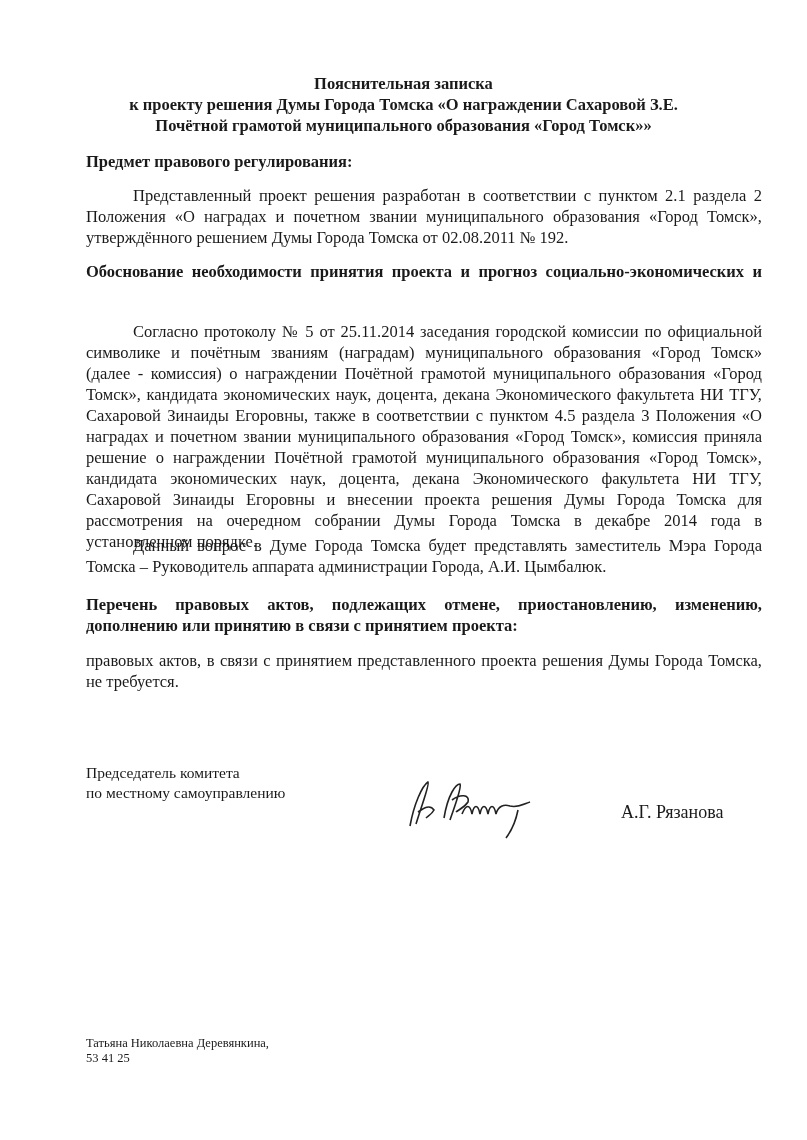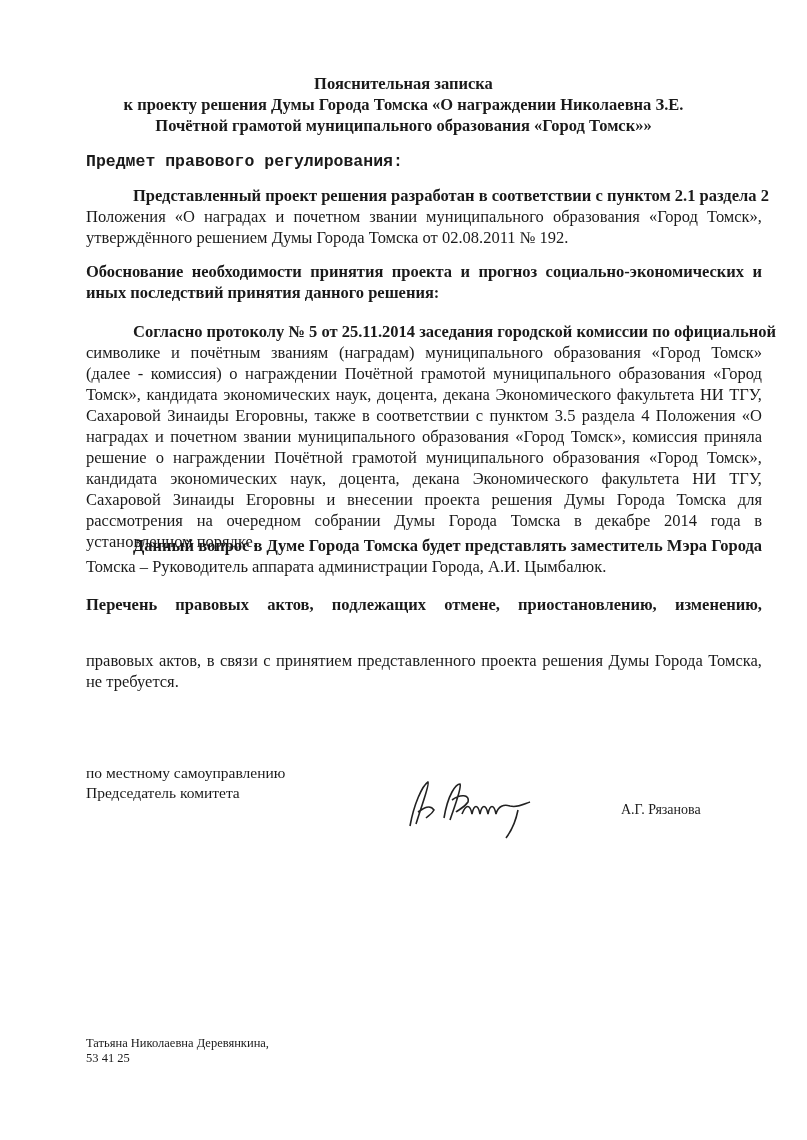--- a/index.html
+++ b/index.html
@@ -1,83 +1,83 @@
 <!DOCTYPE html>
 <html><head>
 <meta charset="utf-8">
 <style>
   html, body { margin: 0; padding: 0; background: #ffffff; }
   body { width: 807px; height: 1140px; position: relative; overflow: hidden;
          font-family: "Liberation Serif", serif; color: #1a1a1a; }
   .abs { position: absolute; }
   .title { left: 0; width: 807px; text-align: center; font-weight: bold; font-size: 16.5px; line-height: 21px; top: 73px; }
   .title div { white-space: nowrap; }
-  .heading { left: 86px; width: 676px; font-weight: bold; font-size: 16.5px; line-height: 21px; font-family: Liberation Mono, monospace; }
+  .heading { left: 86px; width: 676px; font-weight: bold; font-size: 16.5px; line-height: 21px; }
   .para { left: 86px; width: 676px; font-size: 16.5px; line-height: 21px; text-align: justify; }
   .para .line { display: block; text-align: justify; text-align-last: justify; white-space: nowrap; height: 21px; }
   .para .line.last { text-align-last: left; }
-  .para .line.indent { padding-left: 47px; font-weight: bold; }
+  .para .line.indent { padding-left: 47px; }
   .sig { left: 86px; font-size: 15.5px; line-height: 19.5px; top: 763px; }
-  .signer { left: 621px; top: 802px; font-size: 14px; }
+  .signer { left: 621px; top: 802px; font-size: 18px; }
   .footer { left: 86px; top: 1028px; font-size: 12.5px; line-height: 15px; margin-top: 8px; }
   .signature { left: 400px; top: 774px; }
 </style>
 </head>
 <body>
 
 <div class="abs title">
   <div>Пояснительная записка</div>
-  <div>к проекту решения Думы Города Томска «О награждении Николаевна З.Е.</div>
+  <div>к проекту решения Думы Города Томска «О награждении Сахаровой З.Е.</div>
   <div>Почётной грамотой муниципального образования «Город Томск»»</div>
 </div>
 
 <div class="abs heading" style="top:151px">Предмет правового регулирования:</div>
 
 <div class="abs para" style="top:185px">
   <span class="line indent">Представленный проект решения разработан в соответствии с пунктом 2.1 раздела 2</span>
   <span class="line">Положения «О наградах и почетном звании муниципального образования «Город Томск»,</span>
   <span class="line last">утверждённого решением Думы Города Томска от 02.08.2011 № 192.</span>
 </div>
 
 <div class="abs para" style="top:261px; font-weight:bold">
   <span class="line">Обоснование необходимости принятия проекта и прогноз социально-экономических и</span>
-  <span class="line last">иных последствий принятия данного решения:</span>
 </div>
 
 <div class="abs para" style="top:321px">
   <span class="line indent">Согласно протоколу № 5 от 25.11.2014  заседания городской комиссии по официальной</span>
   <span class="line">символике и почётным званиям (наградам) муниципального образования «Город Томск»</span>
   <span class="line">(далее - комиссия) о награждении Почётной грамотой муниципального образования «Город</span>
   <span class="line">Томск», кандидата экономических наук, доцента, декана Экономического факультета НИ ТГУ,</span>
-  <span class="line">Сахаровой Зинаиды Егоровны, также в соответствии с пунктом 3.5 раздела 4 Положения «О</span>
+  <span class="line">Сахаровой Зинаиды Егоровны, также в соответствии с пунктом 4.5 раздела 3 Положения «О</span>
   <span class="line">наградах и почетном звании муниципального образования «Город Томск», комиссия приняла</span>
   <span class="line">решение о награждении Почётной грамотой муниципального образования «Город Томск»,</span>
   <span class="line">кандидата экономических наук, доцента, декана Экономического факультета НИ ТГУ,</span>
   <span class="line">Сахаровой Зинаиды Егоровны и внесении проекта решения Думы Города Томска для</span>
   <span class="line">рассмотрения на очередном собрании Думы Города Томска в декабре 2014 года в</span>
   <span class="line last">установленном порядке.</span>
 </div>
 
 <div class="abs para" style="top:535px">
   <span class="line indent">Данный вопрос в Думе Города Томска будет представлять заместитель Мэра Города</span>
   <span class="line last">Томска – Руководитель аппарата администрации Города, А.И. Цымбалюк.</span>
 </div>
 
 <div class="abs para" style="top:594px; font-weight:bold">
   <span class="line">Перечень правовых актов, подлежащих отмене, приостановлению, изменению,</span>
+  <span class="line last">дополнению или принятию в связи с принятием проекта:</span>
 </div>
 
 <div class="abs para" style="top:650px">
   <span class="line">правовых актов, в связи с принятием представленного проекта решения Думы Города Томска,</span>
   <span class="line last">не требуется.</span>
 </div>
 
 <div class="abs sig">
+  <div>Председатель комитета</div>
   <div>по местному самоуправлению</div>
-  <div>Председатель комитета</div>
 </div>
 
 <div class="abs signature">
   <svg width="140" height="70" viewBox="0 0 140 70">
     <path d="M10 52 C14 30, 22 12, 28 8 C30 10, 22 30, 16 50 M18 38 C24 34, 30 30, 34 36 C32 40, 28 42, 26 44" fill="none" stroke="#222" stroke-width="1.6"></path>
     <path d="M44 44 C48 20, 56 10, 60 10 C62 14, 54 34, 50 46 M52 26 C60 20, 70 20, 68 28 C64 34, 58 36, 56 38
              M62 40 C66 30, 70 30, 72 40 C74 30, 78 30, 80 40 C82 30, 86 30, 88 40 C90 30, 94 30, 96 40 C98 32, 104 30, 110 32 C118 34, 124 30, 130 28
              M118 36 C116 46, 112 56, 106 64" fill="none" stroke="#222" stroke-width="1.6"></path>
   </svg>
 </div>

